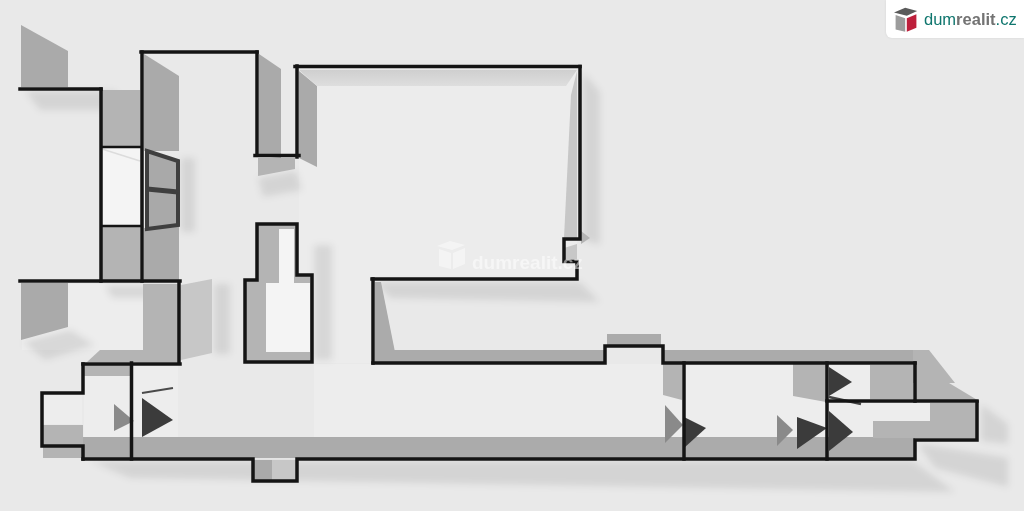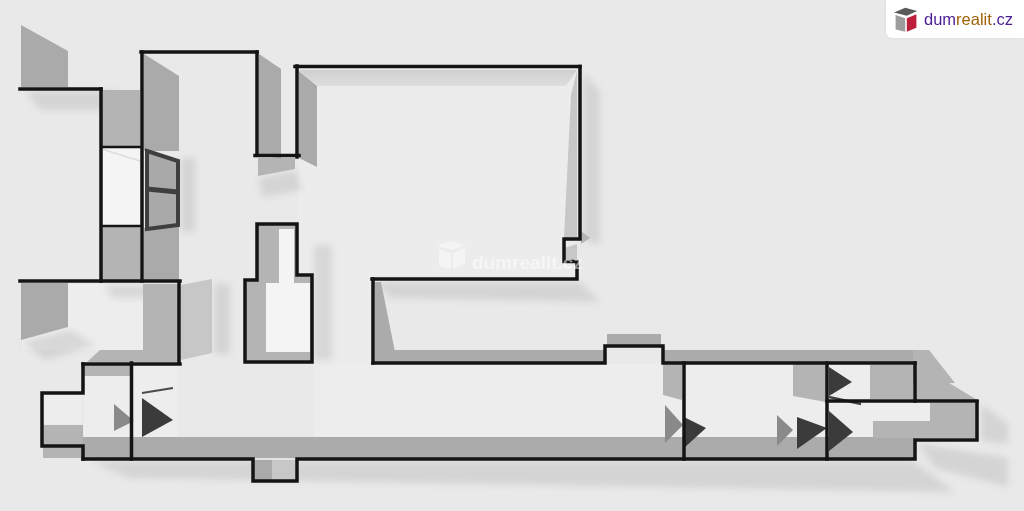--- a/index.html
+++ b/index.html
@@ -17,22 +17,22 @@
     position:absolute;top:0;right:0;
     width:138px;height:38px;
     background:#ffffff;
     border-bottom-left-radius:6px;
     display:flex;align-items:center;
     box-shadow:0 0 3px rgba(0,0,0,0.08);
     cursor:pointer;
   }
   .logo-card svg{margin-left:8px;}
   .logo-text{margin-left:6px;font-size:16.5px;letter-spacing:0;line-height:1;}
-  .logo-gray{color:#4c1d95;font-weight:400;}
-  .logo-red{color:#a16207;font-weight:400;}
+  .logo-gray{color:#0f766e;font-weight:400;}
+  .logo-red{color:#737373;font-weight:700;}
 
   
   .wm-text{
     font-family:"Liberation Sans", sans-serif;
     font-size:19px;font-weight:700;
     fill:#ffffff;fill-opacity:0.5;
   }
 
   
   .face{fill:#aaaaaa;}

